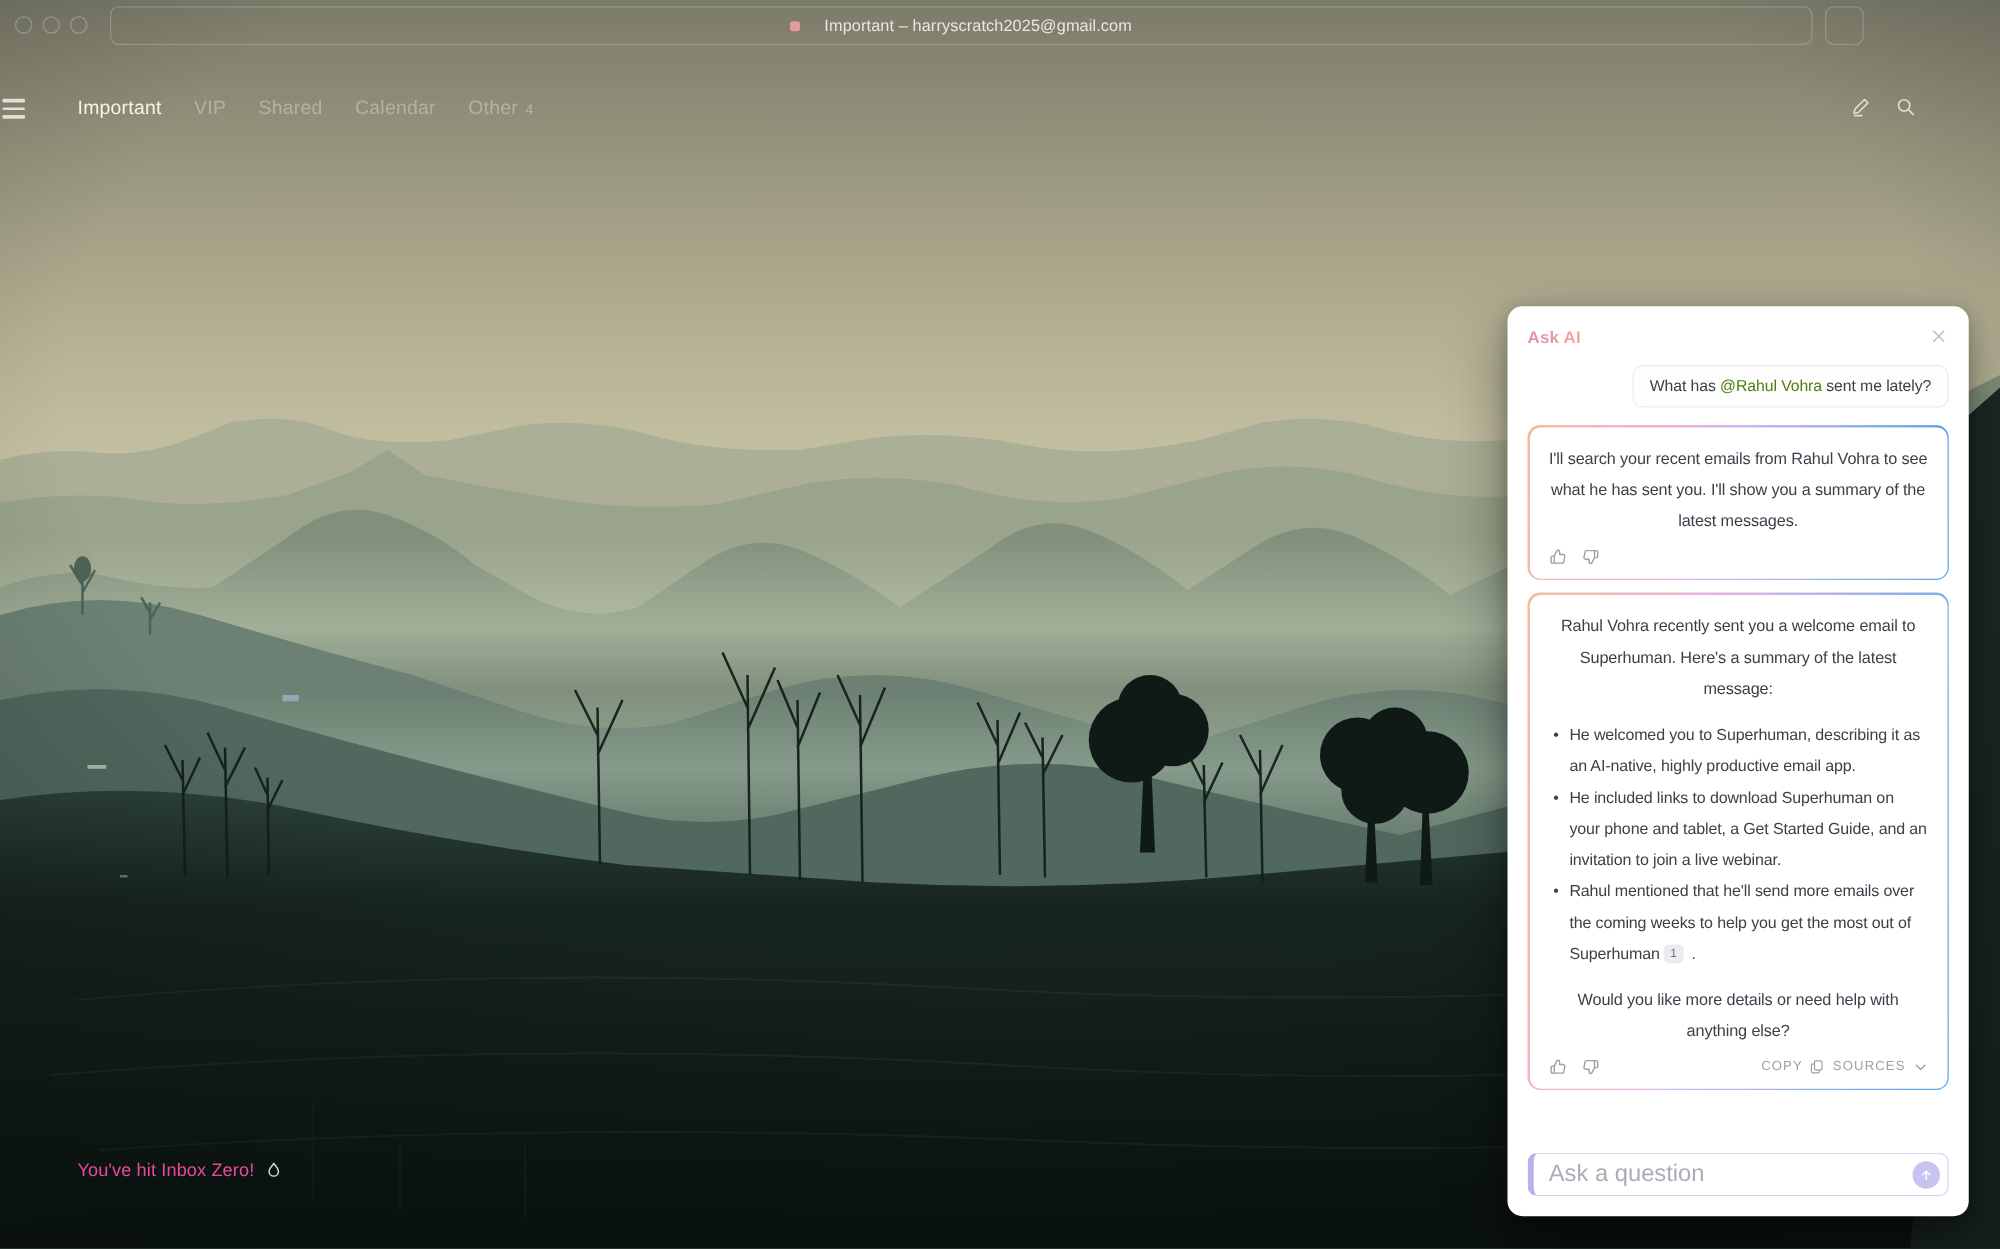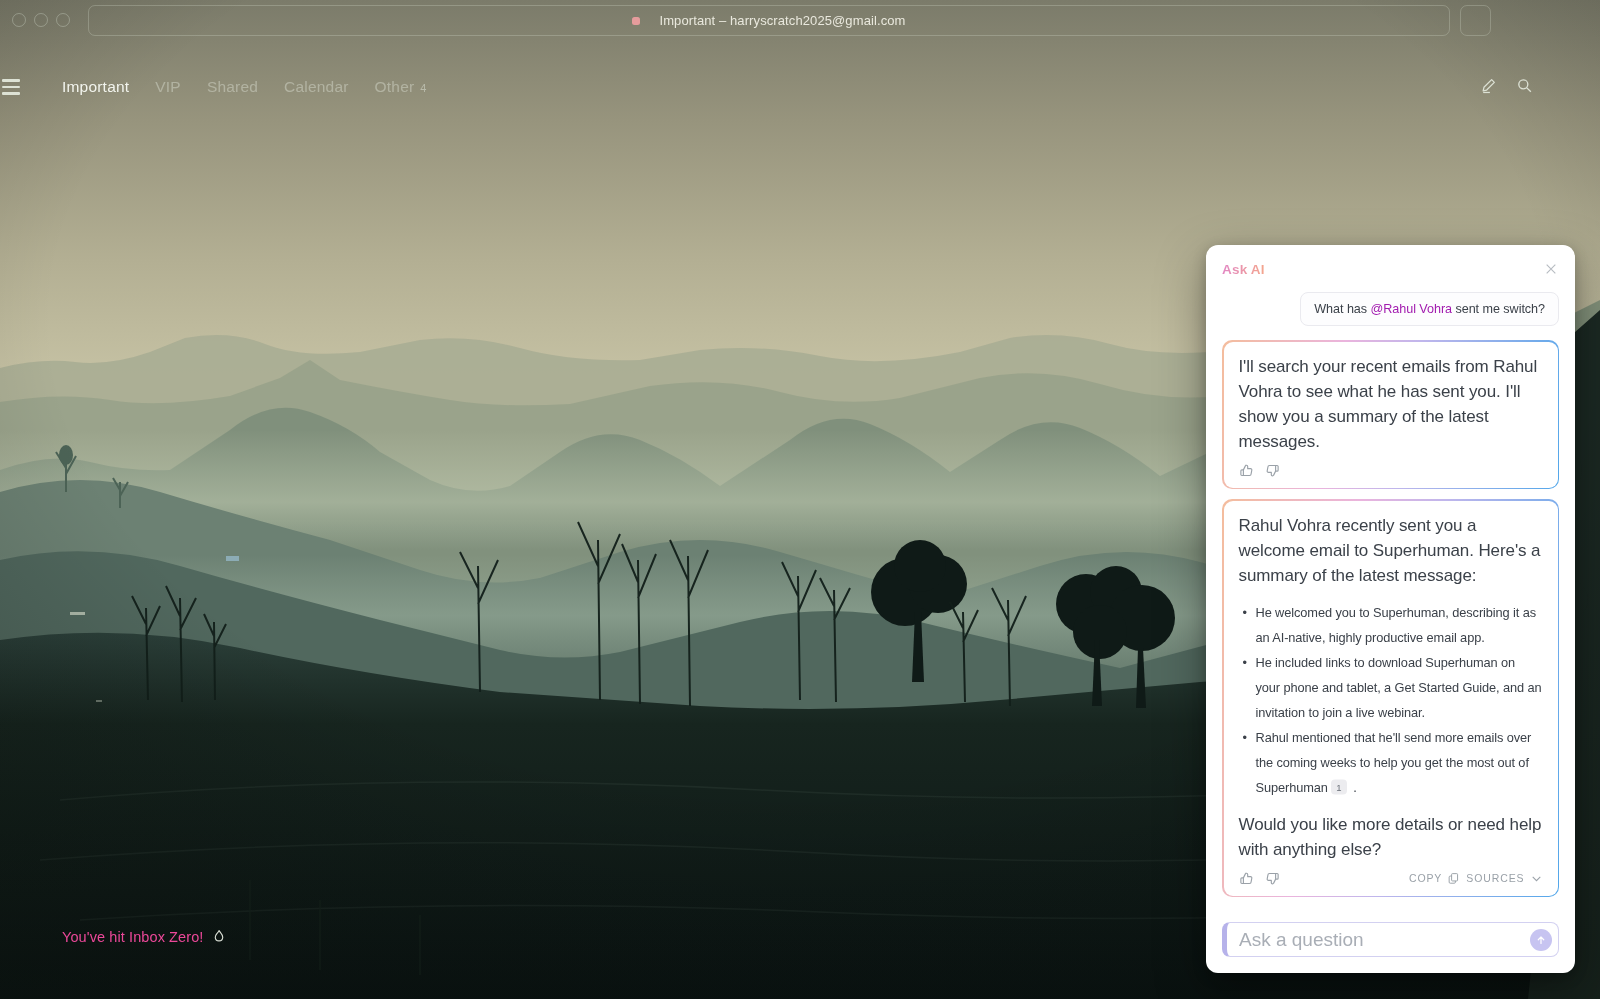--- a/index.html
+++ b/index.html
@@ -57,28 +57,28 @@
     -webkit-background-clip:text; background-clip:text; color:transparent;
   }
   .close-btn { margin-left:auto; width:16px; height:16px; color:#b7bcc2; cursor:pointer; }
 
   .user-bubble {
     align-self:flex-end; max-width:88%;
     background:#fdfdfe; border:1px solid #eaeaef; border-radius:8px;
     padding:9px 13px; font-size:12.6px; color:#3b4149; margin-bottom:14px;
     letter-spacing:-.05px;
   }
-  .mention { color:#a21caf;text-align:center; }
+  .mention { color:#4d7c0f;text-align:center; }
 
   .gbox {
     border-radius:10px; padding:1.5px; margin-bottom:10px;
     background:linear-gradient(100deg,#f4bd9d 0%,#eab4dd 34%,#c0b6ec 55%,#53a7ea 100%);
   }
   .gbox-inner { background:#fff; border-radius:9px; padding:12px 15px 10px 15px; }
-  .msg-text { font-size:17px; line-height:25px; color:#3b4149; letter-spacing:-.1px; }
+  .msg-text { font-size:13px; line-height:25px; color:#3b4149; letter-spacing:-.1px;text-align:center; }
   .msg-text.intro { margin-bottom:0; }
   .bullets { list-style:none; margin:12px 0 0 0; padding-left:17px; }
   .bullets li { position:relative; font-size:12.8px; line-height:25px; color:#3b4149; letter-spacing:-.1px; }
   .bullets li::before { content:"•"; position:absolute; left:-13px; top:0; color:#3b4149; }
   .citation {
     display:inline-block; min-width:16px; padding:0 3px; height:15px; line-height:15px;
     background:#ececef; border-radius:4px; text-align:center;
     font-size:9.5px; color:#6c727b; margin:0 3px; transform:translateY(-1.5px);
   }
   .outro { margin-top:12px; }
@@ -273,21 +273,21 @@
 
 <div class="panel">
   <div class="panel-header">
     <span class="panel-title">Ask AI</span>
     <svg class="close-btn" viewBox="0 0 24 24" fill="none" stroke="currentColor" stroke-width="1.7">
       <path d="M5.5 5.5l13 13M18.5 5.5l-13 13"></path>
     </svg>
   </div>
 
   <div class="user-bubble">
-    <span>What has </span><span class="mention">@Rahul Vohra</span><span> sent me switch?</span>
+    <span>What has </span><span class="mention">@Rahul Vohra</span><span> sent me lately?</span>
   </div>
 
   <div class="gbox">
     <div class="gbox-inner">
       <div class="msg-text">I'll search your recent emails from Rahul Vohra to see what he has sent you. I'll show you a summary of the latest messages.</div>
       <div class="feedback-row">
         <svg class="thumb" viewBox="0 0 24 24" fill="none" stroke="currentColor" stroke-width="1.8" stroke-linejoin="round">
           <path d="M7 10.5V20H4.5A1.5 1.5 0 0 1 3 18.5v-6A1.5 1.5 0 0 1 4.5 11H7l3.2-6.4A1.9 1.9 0 0 1 12 3.5c1.05 0 1.9.85 1.9 1.9V9h4.6a2 2 0 0 1 2 2.4l-1.15 6.1A2.6 2.6 0 0 1 16.8 20H7"></path>
         </svg>
         <svg class="thumb down" viewBox="0 0 24 24" fill="none" stroke="currentColor" stroke-width="1.8" stroke-linejoin="round">

